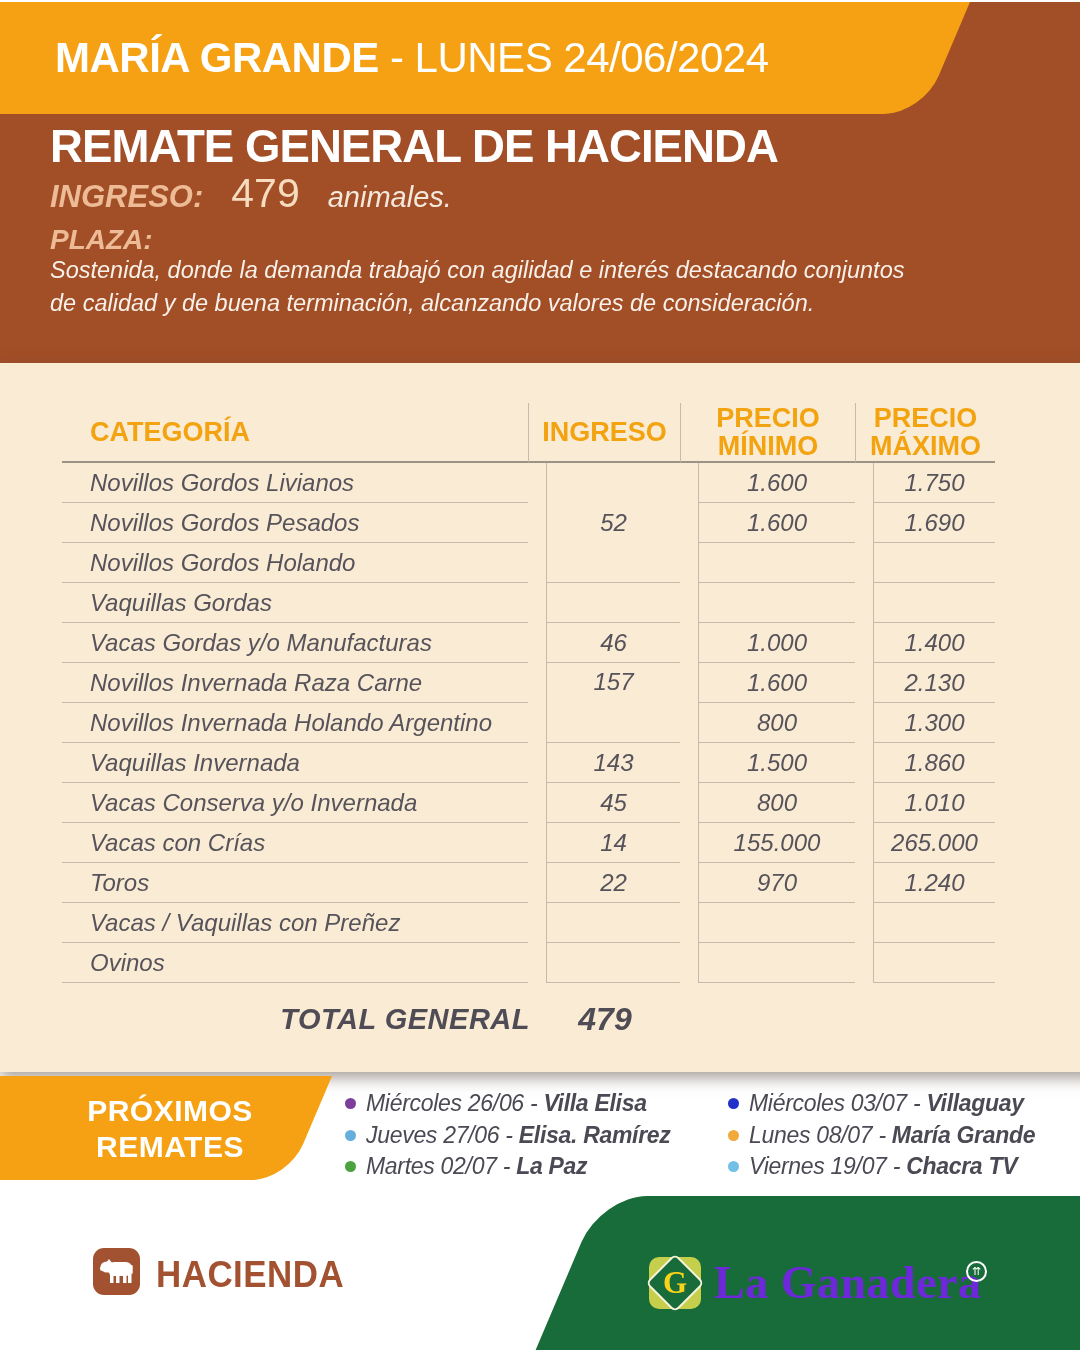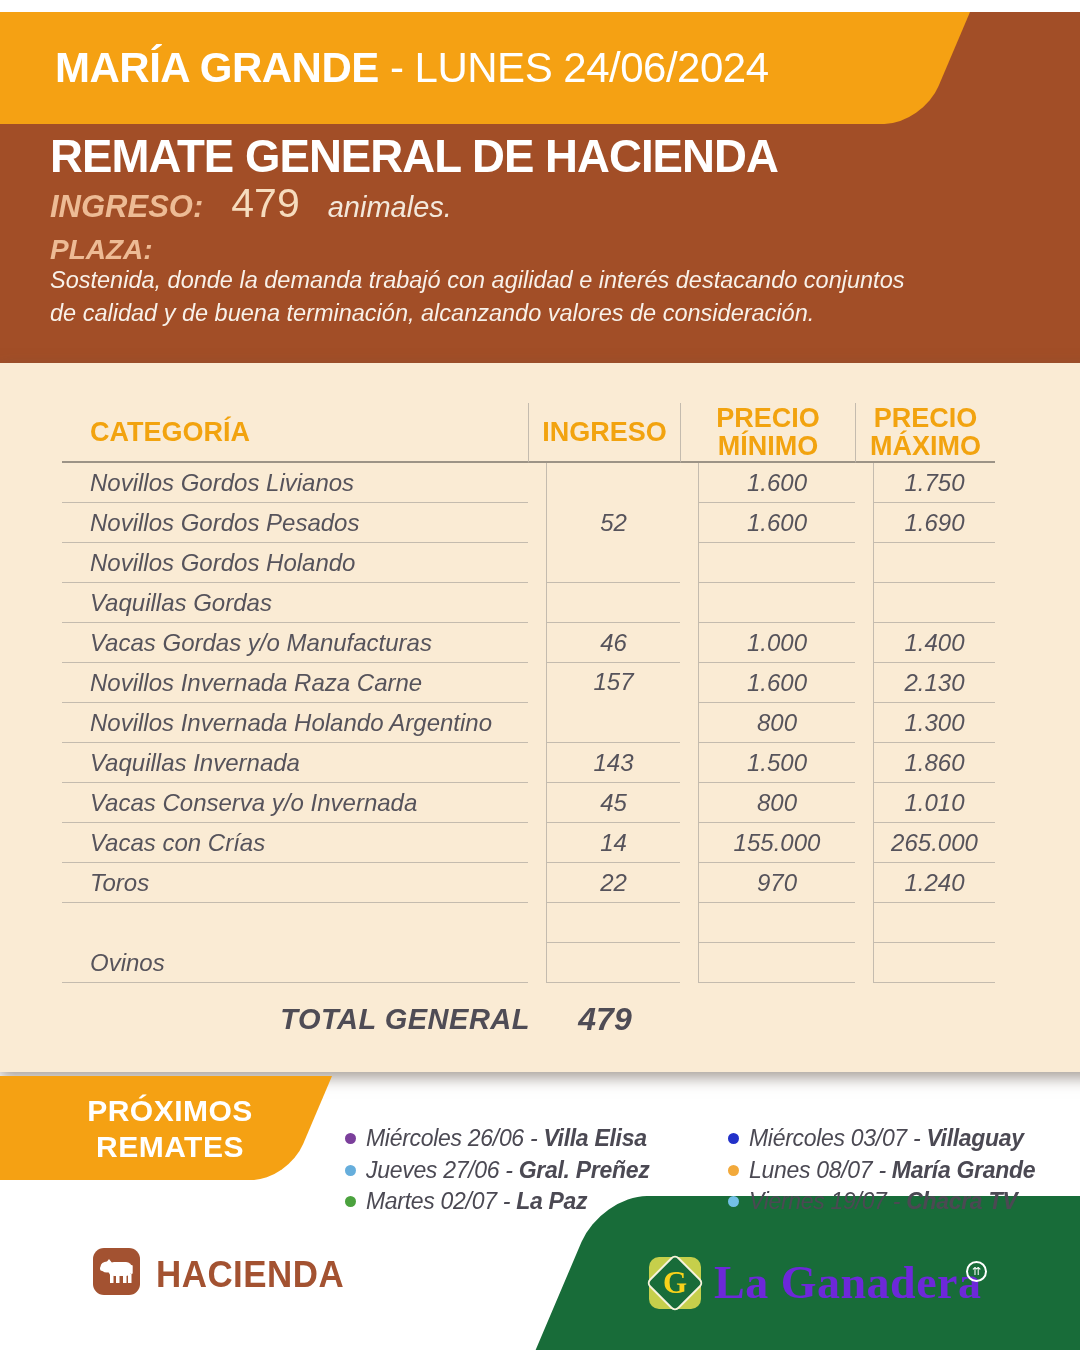--- a/index.html
+++ b/index.html
@@ -2,21 +2,21 @@
 <html><head>
 <meta charset="utf-8">
 <style>
   html,body { margin:0; padding:0; background:#e8e8e8; }
   .poster {
     position:relative; width:1080px; height:1350px; overflow:hidden;
     background:#ffffff; font-family:"Liberation Sans", sans-serif;
     -webkit-font-smoothing:antialiased;
   }
   
-  .brown-header { position:absolute; top:12px; left:0; width:1080px; height:363px; background:#A24E27; }
+  .brown-header { position:absolute; top:2px; left:0; width:1080px; height:363px; background:#A24E27; }
   .banner-shape {
     position:absolute; top:0; left:-60px; width:1030px; height:112px;
     background:#F5A113; transform:skewX(-23deg); transform-origin:top left;
     border-bottom-right-radius:38px;
   }
   .banner-text { position:absolute; top:32px; left:55px; color:#fff; font-size:42px; white-space:nowrap; letter-spacing:-0.5px; }
   .banner-text .loc { font-weight:bold; }
   .banner-text .dateline { font-weight:normal; }
   .main-title {
     position:absolute; top:116px; left:50px; color:#fff; font-weight:bold; font-size:47px;
@@ -64,21 +64,21 @@
   
   .prox-shape {
     position:absolute; top:1076px; left:-60px; width:392px; height:104px;
     background:#F5A113; transform:skewX(-23deg); transform-origin:top left;
     border-bottom-right-radius:36px; z-index:3;
   }
   .prox-title {
     position:absolute; top:1093px; left:70px; width:200px; z-index:4;
     text-align:center; color:#fff; font-weight:bold; font-size:30px; line-height:36px; letter-spacing:0.5px;
   }
-  .bullet-col { position:absolute; top:1088px; z-index:3;margin-top:35px; }
+  .bullet-col { position:absolute; top:1088px; z-index:3; }
   .bullet-col.col-a { left:345px; }
   .bullet-col.col-b { left:728px; }
   .bullet-item { height:31.5px; display:flex; align-items:center; color:#4B4953; font-size:23px; font-style:italic; letter-spacing:-0.3px; white-space:nowrap; }
   .dot { width:11px; height:11px; border-radius:50%; margin-right:10px; flex:0 0 auto; }
   .b-place { font-weight:bold; }
   .b-sep { white-space:pre; }
 
   
   .green-panel {
     position:absolute; top:1196px; left:601px; width:580px; height:160px;
@@ -167,20 +167,21 @@
         <div class="cell num vline" style="grid-area: 9 / 4;">1.860</div>
         <div class="cell cat" style="grid-area: 10 / 1;">Vacas Conserva y/o Invernada</div>
         <div class="cell num vline" style="grid-area: 10 / 3;">800</div>
         <div class="cell num vline" style="grid-area: 10 / 4;">1.010</div>
         <div class="cell cat" style="grid-area: 11 / 1;">Vacas con Crías</div>
         <div class="cell num vline" style="grid-area: 11 / 3;">155.000</div>
         <div class="cell num vline" style="grid-area: 11 / 4;">265.000</div>
         <div class="cell cat" style="grid-area: 12 / 1;">Toros</div>
         <div class="cell num vline" style="grid-area: 12 / 3;">970</div>
         <div class="cell num vline" style="grid-area: 12 / 4;">1.240</div>
+        <div class="cell cat" style="grid-area: 13 / 1;">Vacas / Vaquillas con Preñez</div>
         <div class="cell num vline" style="grid-area: 13 / 3;"></div>
         <div class="cell num vline" style="grid-area: 13 / 4;"></div>
         <div class="cell cat" style="grid-area: 14 / 1;">Ovinos</div>
         <div class="cell num vline" style="grid-area: 14 / 3;"></div>
         <div class="cell num vline" style="grid-area: 14 / 4;"></div>
         <div class="cell num vline" style="grid-area: 2 / 2 / span 3;">52</div>
         <div class="cell num vline" style="grid-area: 5 / 2 / span 1;"></div>
         <div class="cell num vline" style="grid-area: 6 / 2 / span 1;">46</div>
         <div class="cell num vline top-align" style="grid-area: 7 / 2 / span 2;">157</div>
         <div class="cell num vline" style="grid-area: 9 / 2 / span 1;">143</div>
@@ -203,21 +204,21 @@
       <div class="bullet-item">
         <span class="dot" style="background: rgb(123, 63, 155);"></span>
         <span class="b-date">Miércoles 26/06</span>
         <span class="b-sep"> - </span>
         <span class="b-place">Villa Elisa</span>
       </div>
       <div class="bullet-item">
         <span class="dot" style="background: rgb(102, 174, 220);"></span>
         <span class="b-date">Jueves 27/06</span>
         <span class="b-sep"> - </span>
-        <span class="b-place">Gral. Preñez</span>
+        <span class="b-place">Elisa. Ramírez</span>
       </div>
       <div class="bullet-item">
         <span class="dot" style="background: rgb(75, 162, 62);"></span>
         <span class="b-date">Martes 02/07</span>
         <span class="b-sep"> - </span>
         <span class="b-place">La Paz</span>
       </div>
     </div>
   <div class="bullet-col col-b" id="bullets-b">
       <div class="bullet-item">

